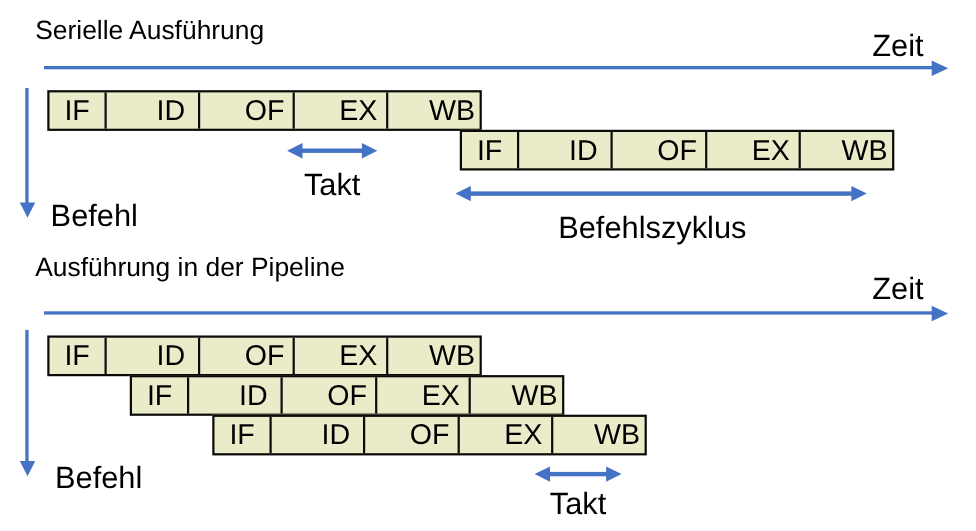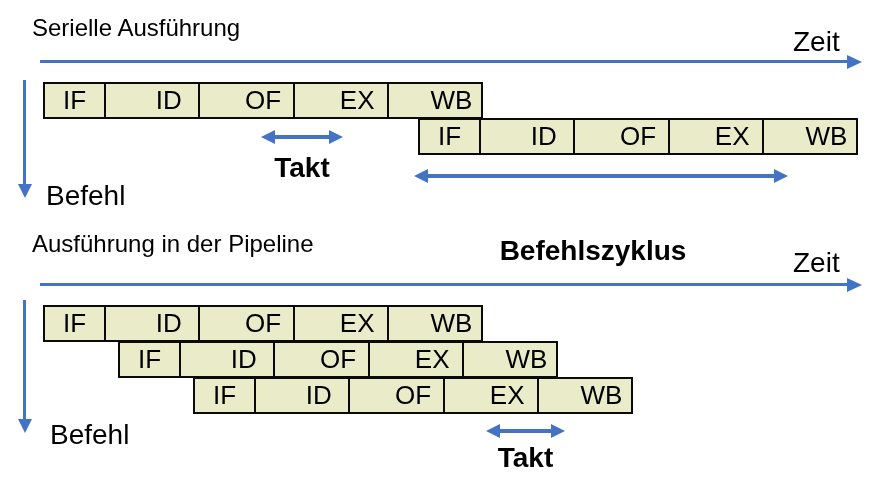--- a/index.html
+++ b/index.html
@@ -12,26 +12,26 @@
   * { margin:0; padding:0; box-sizing:border-box; }
   body { background:#fff; }
   .canvas {
     position:relative; width:887px; height:483px;
     background:var(--background);
     font-family:"Liberation Sans", sans-serif;
     color:var(--text); overflow:hidden;
   }
   .title { position:absolute; font-size:24px; font-weight:400; white-space:nowrap; }
   .lbl   { position:absolute; font-size:28px; white-space:nowrap; }
-  .lbl-center { text-align:center;font-weight:bold; }
+  .lbl-center { text-align:center; }
 
   
   .stage-row {
     position:absolute; display:flex;
-    width:440px; height:37px;
+    width:395px; height:37px;
     background:var(--box-fill);
     border:2px solid var(--box-border);
     gap:33px;
   }
   .stage-cell {
     flex:1 1 0; display:flex; align-items:center; justify-content:center;
     font-size:26px; border-right:2px solid var(--box-border);
   }
   .stage-cell:last-child { border-right:none;border-radius:14px; }
 
@@ -102,21 +102,21 @@
       <div class="head-l"></div>
       <div class="head-r"></div>
     </div>
     <div class="lbl lbl-center" style="left:261px; top:152px; width:82px;">Takt</div>
 
     <div class="d-arrow" style="left:414px; top:169px; width:374px;">
       <div class="shaft"></div>
       <div class="head-l"></div>
       <div class="head-r"></div>
     </div>
-    <div class="lbl lbl-center" style="left:406px; top:191px; width:374px;margin-top:44px;">Befehlszyklus</div>
+    <div class="lbl lbl-center" style="left:406px; top:191px; width:374px;">Befehlszyklus</div>
   </div>
 
   <div>
     <div class="title" style="left:32px; top:230px;">Ausführung in der Pipeline</div>
 
     <div class="lbl" style="left:793px; top:247px;">Zeit</div>
 
     <div class="h-arrow" style="left:40px; top:278px;">
       <div class="shaft"></div>
       <div class="head"></div>

